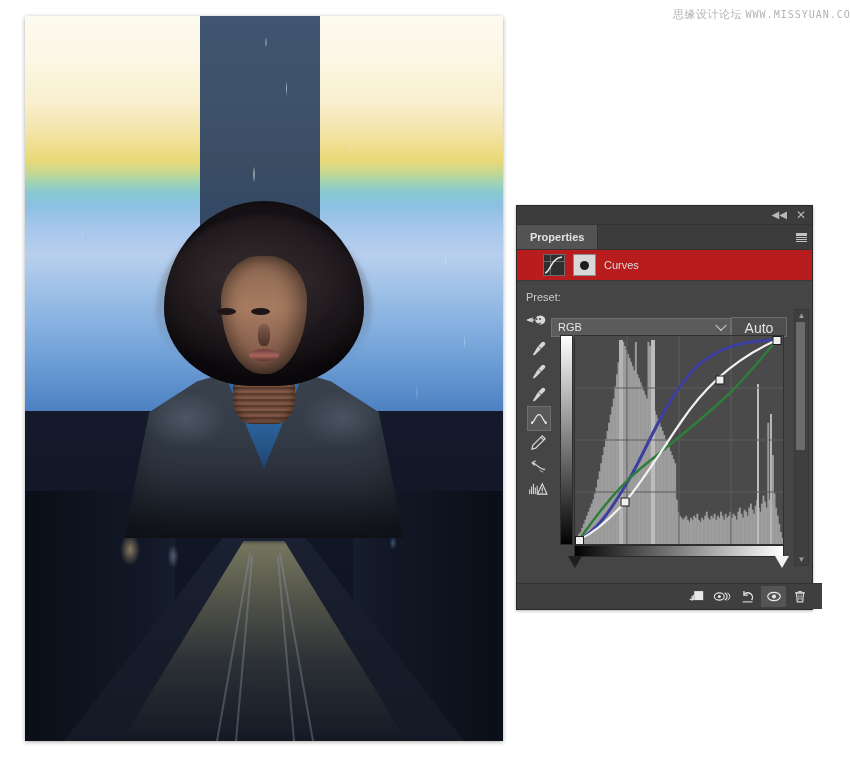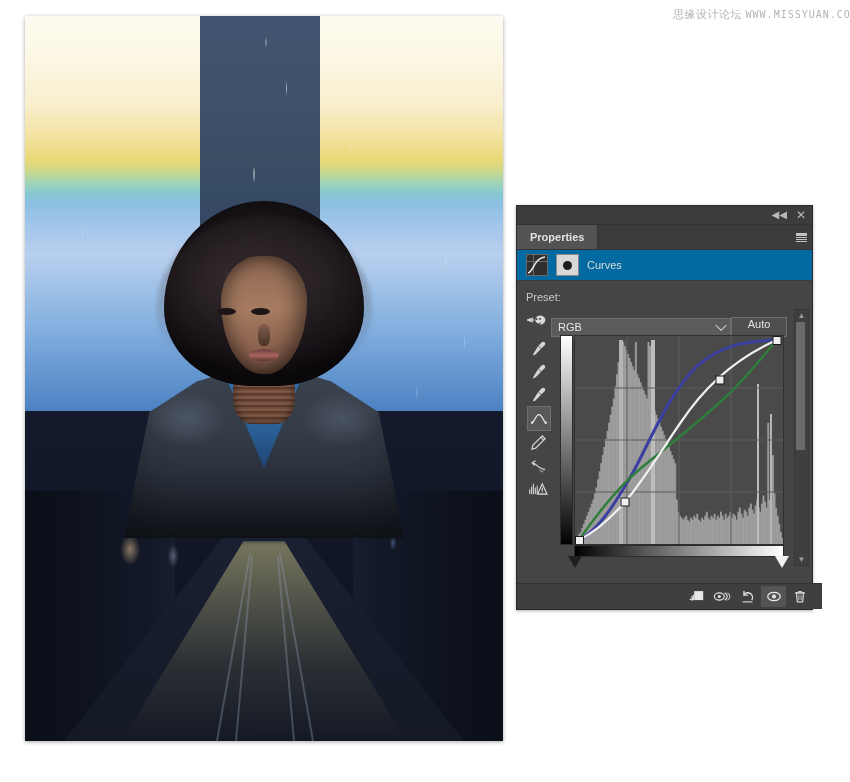--- a/index.html
+++ b/index.html
@@ -213,22 +213,22 @@
   }
   .tabfill { flex:1; background:#3c3c3c; }
   .hamburger {
     width:22px; display:flex; align-items:center; justify-content:center; cursor:pointer;
   }
   .ham-icon { width:11px; height:9px; display:flex; flex-direction:column; justify-content:space-between; }
   .ham-icon i { display:block; height:1px; background:#c2c2c2; }
   .ham-icon i:first-child { height:3px; }
 
   .adjrow {
-    height:30px; background:#0369a1; display:flex; align-items:center;
-    padding-left:9px; gap:8px; border-bottom:1px solid #3a3a3a;
+    height:30px; background:#b91c1c; display:flex; align-items:center;
+    padding-left:26px; gap:8px; border-bottom:1px solid #3a3a3a;
   }
   .curve-ico {
     width:20px; height:20px; background:#2f2f2f; border:1px solid #6a6a6a;
     position:relative; overflow:hidden;
   }
   .curve-ico .g { position:absolute; inset:0;
     background:
       linear-gradient(to right, transparent 32%, #686868 32%, #686868 34%, transparent 34%,
                                 transparent 65%, #686868 65%, #686868 67%, transparent 67%),
       linear-gradient(to bottom, transparent 32%, #686868 32%, #686868 34%, transparent 34%,
@@ -255,21 +255,21 @@
     position:absolute; right:5px; top:50%; width:7px; height:7px;
     border-right:1.4px solid #cfcfcf; border-bottom:1.4px solid #cfcfcf;
     transform: translateY(-70%) rotate(45deg);
   }
   #preset-select { width:218px; }
 
   .chanrow { display:flex; align-items:center; height:22px; padding:7px 0 0 34px; }
   #channel-select { width:156px; }
   .autobtn {
     width:54px; height:18px; background:#4f4f4f; border:1px solid #6d6d6d;
-    color:#e2e2e2; font-size:11px; display:flex; align-items:flex-start; justify-content:center;
+    color:#e2e2e2; font-size:14px; display:flex; align-items:flex-end; justify-content:center;
     cursor:pointer;
   }
 
   .smiley {
     position:absolute; left:9px; top:32px; width:20px; height:16px; cursor:pointer;
   }
 
   .tools {
     position:absolute; left:10px; top:56px; width:22px;
     display:flex; flex-direction:column; gap:0px;

